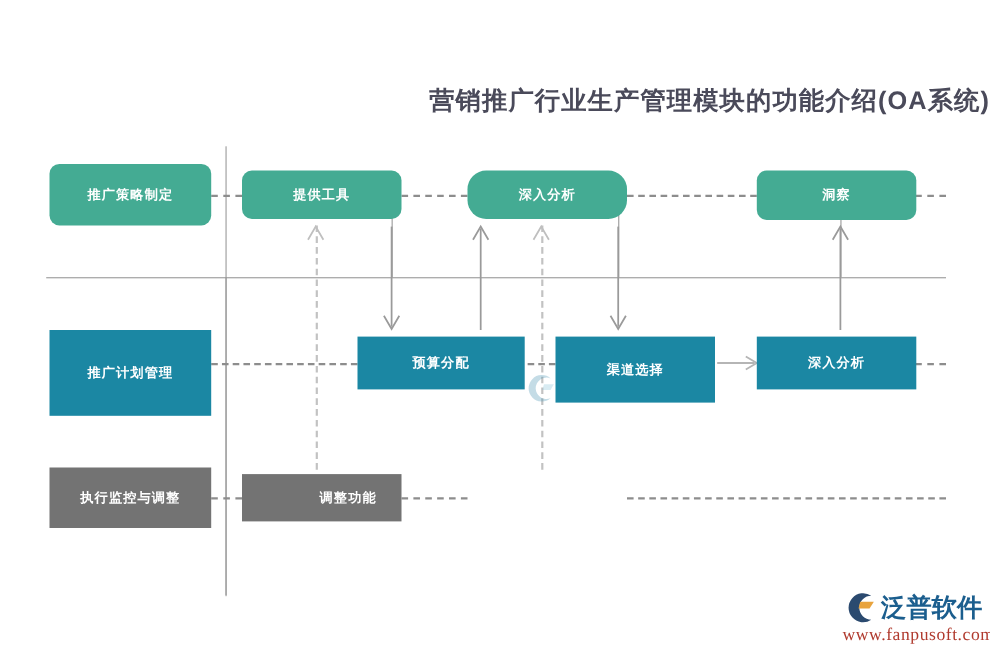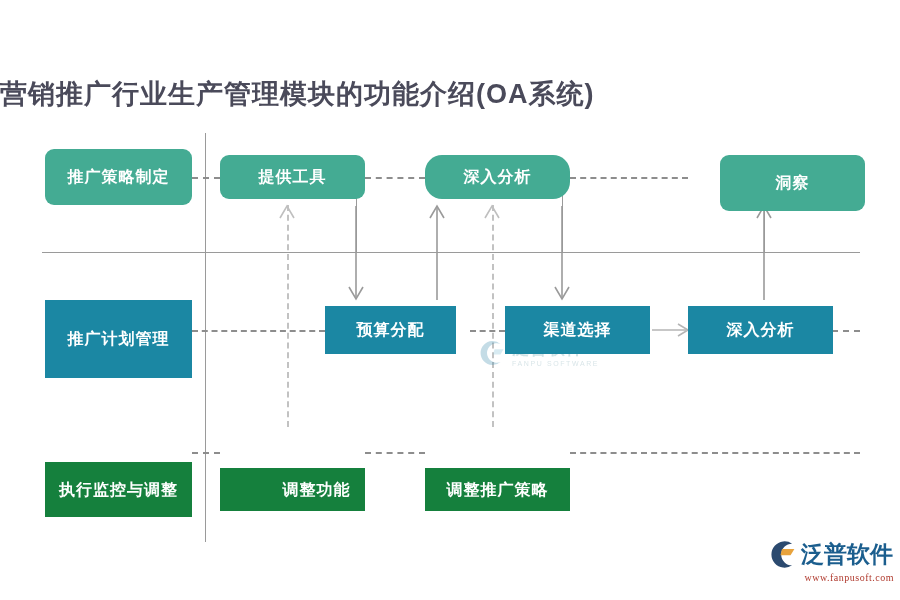--- a/index.html
+++ b/index.html
@@ -5,36 +5,36 @@
   html,body{margin:0;padding:0;}
   body{
     width:900px;height:600px;background:#ffffff;
     font-family:"Liberation Sans","DejaVu Sans",sans-serif;
     overflow:hidden;position:relative;
   }
   #canvas{position:relative;width:900px;height:600px;}
 
   .title{
     position:absolute;left:0;top:76px;width:900px;
-    text-align:left;
-    font-size:27px;font-weight:bold;color:#4a4a5a;
+    text-align:right;
+    font-size:23px;font-weight:bold;color:#4a4a5a;
     letter-spacing:1px;
     white-space:nowrap;
   }
 
   
   .node{
     position:absolute;display:flex;align-items:center;justify-content:center;
-    color:#ffffff;font-weight:bold;font-size:16px;letter-spacing:1px;
+    color:#ffffff;font-weight:bold;font-size:12px;letter-spacing:1px;
     box-sizing:border-box;text-align:center;line-height:1.2;
     z-index:6;
   }
   .node.green{background:#44ab93;border-radius:9px;}
   .node.teal{background:#1b87a3;}
-  .node.purple{background:#15803d;margin-top:37px;}
+  .node.purple{background:#737373;}
 
   
   .hline-solid{
     position:absolute;height:0;border-top:1px solid #9a9a9a;z-index:2;
   }
   .vline-solid{
     position:absolute;width:0;border-left:1px solid #9a9a9a;z-index:2;
   }
   .hdash{
     position:absolute;height:0;border-top:2px dashed #8d8d8d;z-index:3;
@@ -59,21 +59,21 @@
 
   
   .logo{
     position:absolute;left:766px;top:537px;width:128px;height:50px;z-index:7;
     display:flex;flex-direction:column;
   }
   .logo-row{display:flex;align-items:center;height:34px;}
   .logo-mark{width:32px;height:31px;flex:0 0 auto;margin-right:3px;}
   .logo-cn{font-size:23px;font-weight:bold;color:#1b5e8e;letter-spacing:0px;
            font-family:"DejaVu Sans",sans-serif;}
-  .logo-url{font-size:10px;color:#b03a2e;letter-spacing:.5px;text-align:right;
+  .logo-url{font-size:16px;color:#b03a2e;letter-spacing:.5px;text-align:right;
             font-family:"Liberation Serif",serif;margin-top:1px;}
 </style>
 </head>
 <body>
 
 <div id="canvas">
 
   <div class="title">营销推广行业生产管理模块的功能介绍(OA系统)</div>
 
   <div class="vline-solid" style="left:205px;top:133px;height:408px;"></div>
@@ -134,30 +134,29 @@
 
     <g stroke="#b5b5b5" stroke-width="1.6" fill="none">
       <line x1="652" y1="330" x2="686" y2="330"></line>
       <polyline points="678,324 688,330 678,336"></polyline>
     </g>
   </svg>
 
   <div class="node green" style="left:45px;top:149px;width:147px;height:56px;">推广策略制定</div>
   <div class="node green" style="left:220px;top:155px;width:145px;height:44px;font-family:Liberation Serif, serif;">提供工具</div>
   <div class="node green" style="left:425px;top:155px;width:145px;height:44px;border-radius:17px;">深入分析</div>
-  <div class="node green" style="left:688px;top:155px;width:145px;height:56px;margin-left:32px;">洞察</div>
+  <div class="node green" style="left:688px;top:155px;width:145px;height:45px;">洞察</div>
 
   <div class="node teal" style="left:45px;top:300px;width:147px;height:78px;">推广计划管理</div>
-  <div class="node teal" style="left:325px;top:306px;width:131px;height:48px;">预算分配</div>
-  <div class="node teal" style="left:505px;top:306px;width:145px;height:48px;">渠道选择</div>
+  <div class="node teal" style="left:325px;top:306px;width:152px;height:48px;">预算分配</div>
+  <div class="node teal" style="left:505px;top:306px;width:145px;height:60px;">渠道选择</div>
   <div class="node teal" style="left:688px;top:306px;width:145px;height:48px;">深入分析</div>
 
   <div class="node purple" style="left:45px;top:425px;width:147px;height:55px;">执行监控与调整</div>
   <div class="node purple" style="left:220px;top:431px;width:145px;height:43px;padding-left:48px;">调整功能</div>
-  <div class="node purple" style="left:425px;top:431px;width:145px;height:43px;">调整推广策略</div>
 
   <div class="wm">
     <svg class="wm-mark" viewBox="0 0 40 40">
       <path d="M30 8 A16 16 0 1 0 30 32 A13 13 0 1 1 30 8 Z" fill="#3f8fb0"></path>
       <path d="M22 15 L34 15 L30 22 L20 22 Z" fill="#7fbfd6"></path>
     </svg>
     <span class="wm-txt">
       <span class="wm-cn">泛普软件</span>
       <span class="wm-en">FANPU SOFTWARE</span>
     </span>

